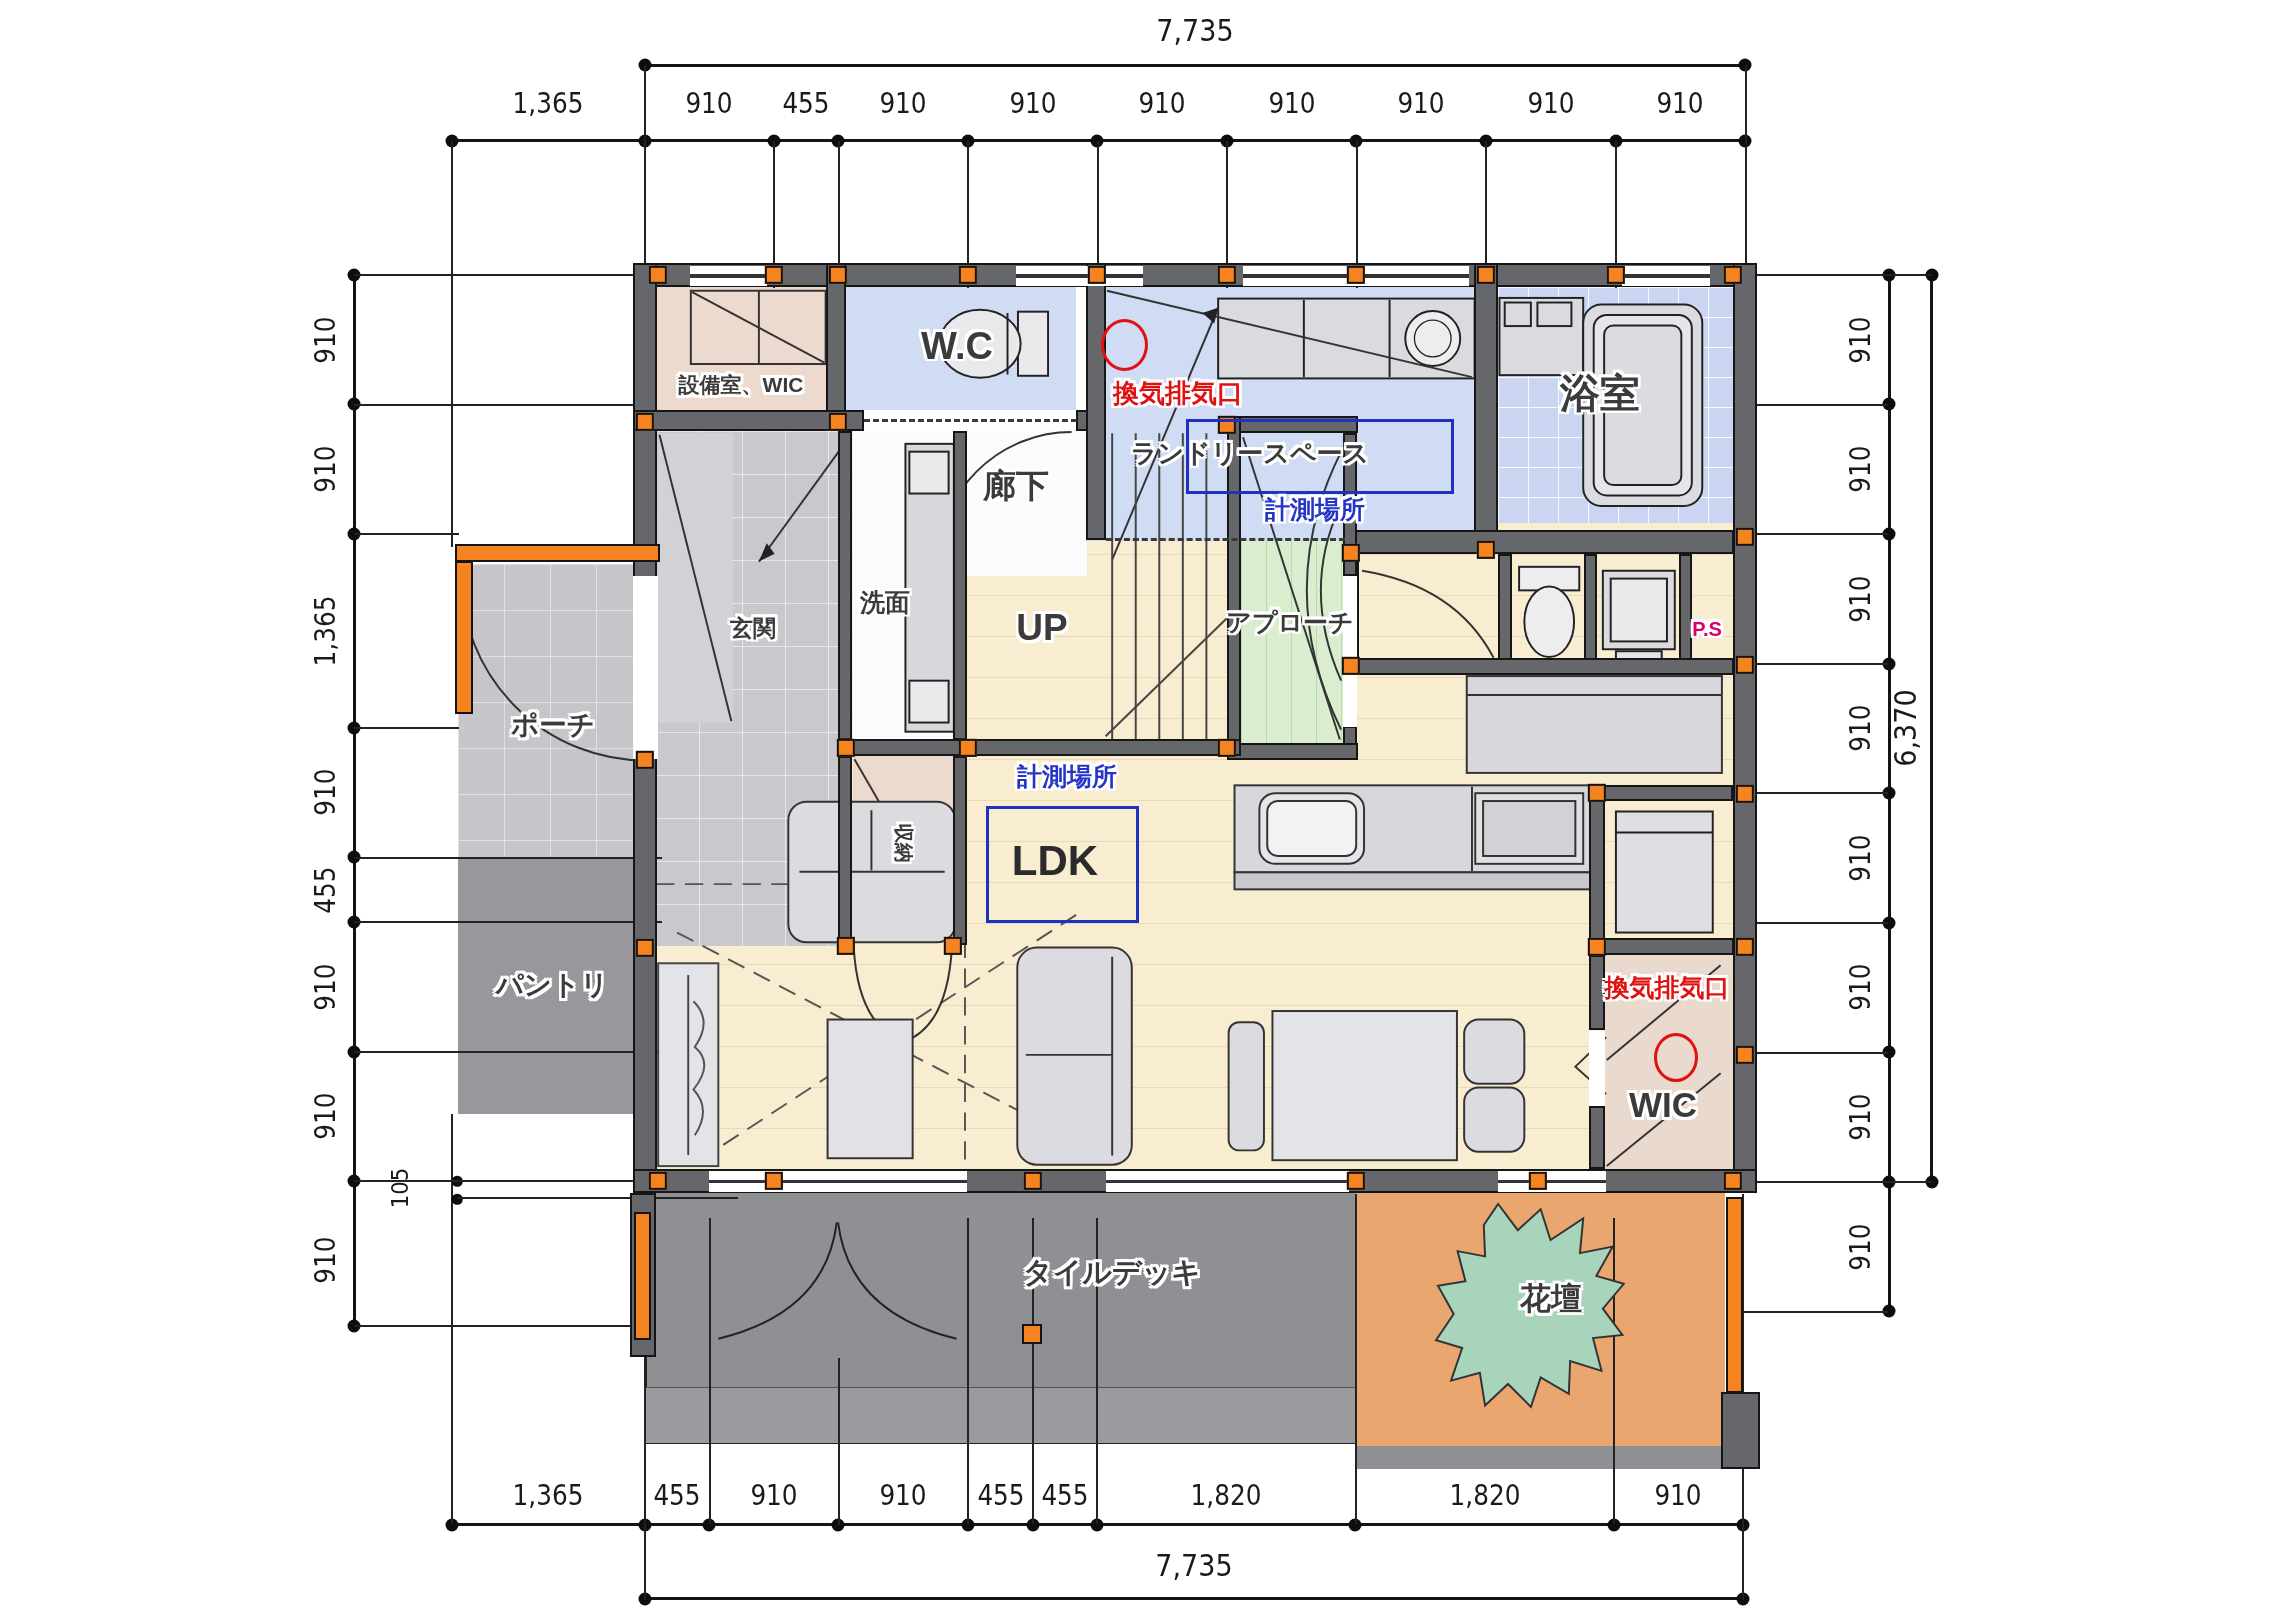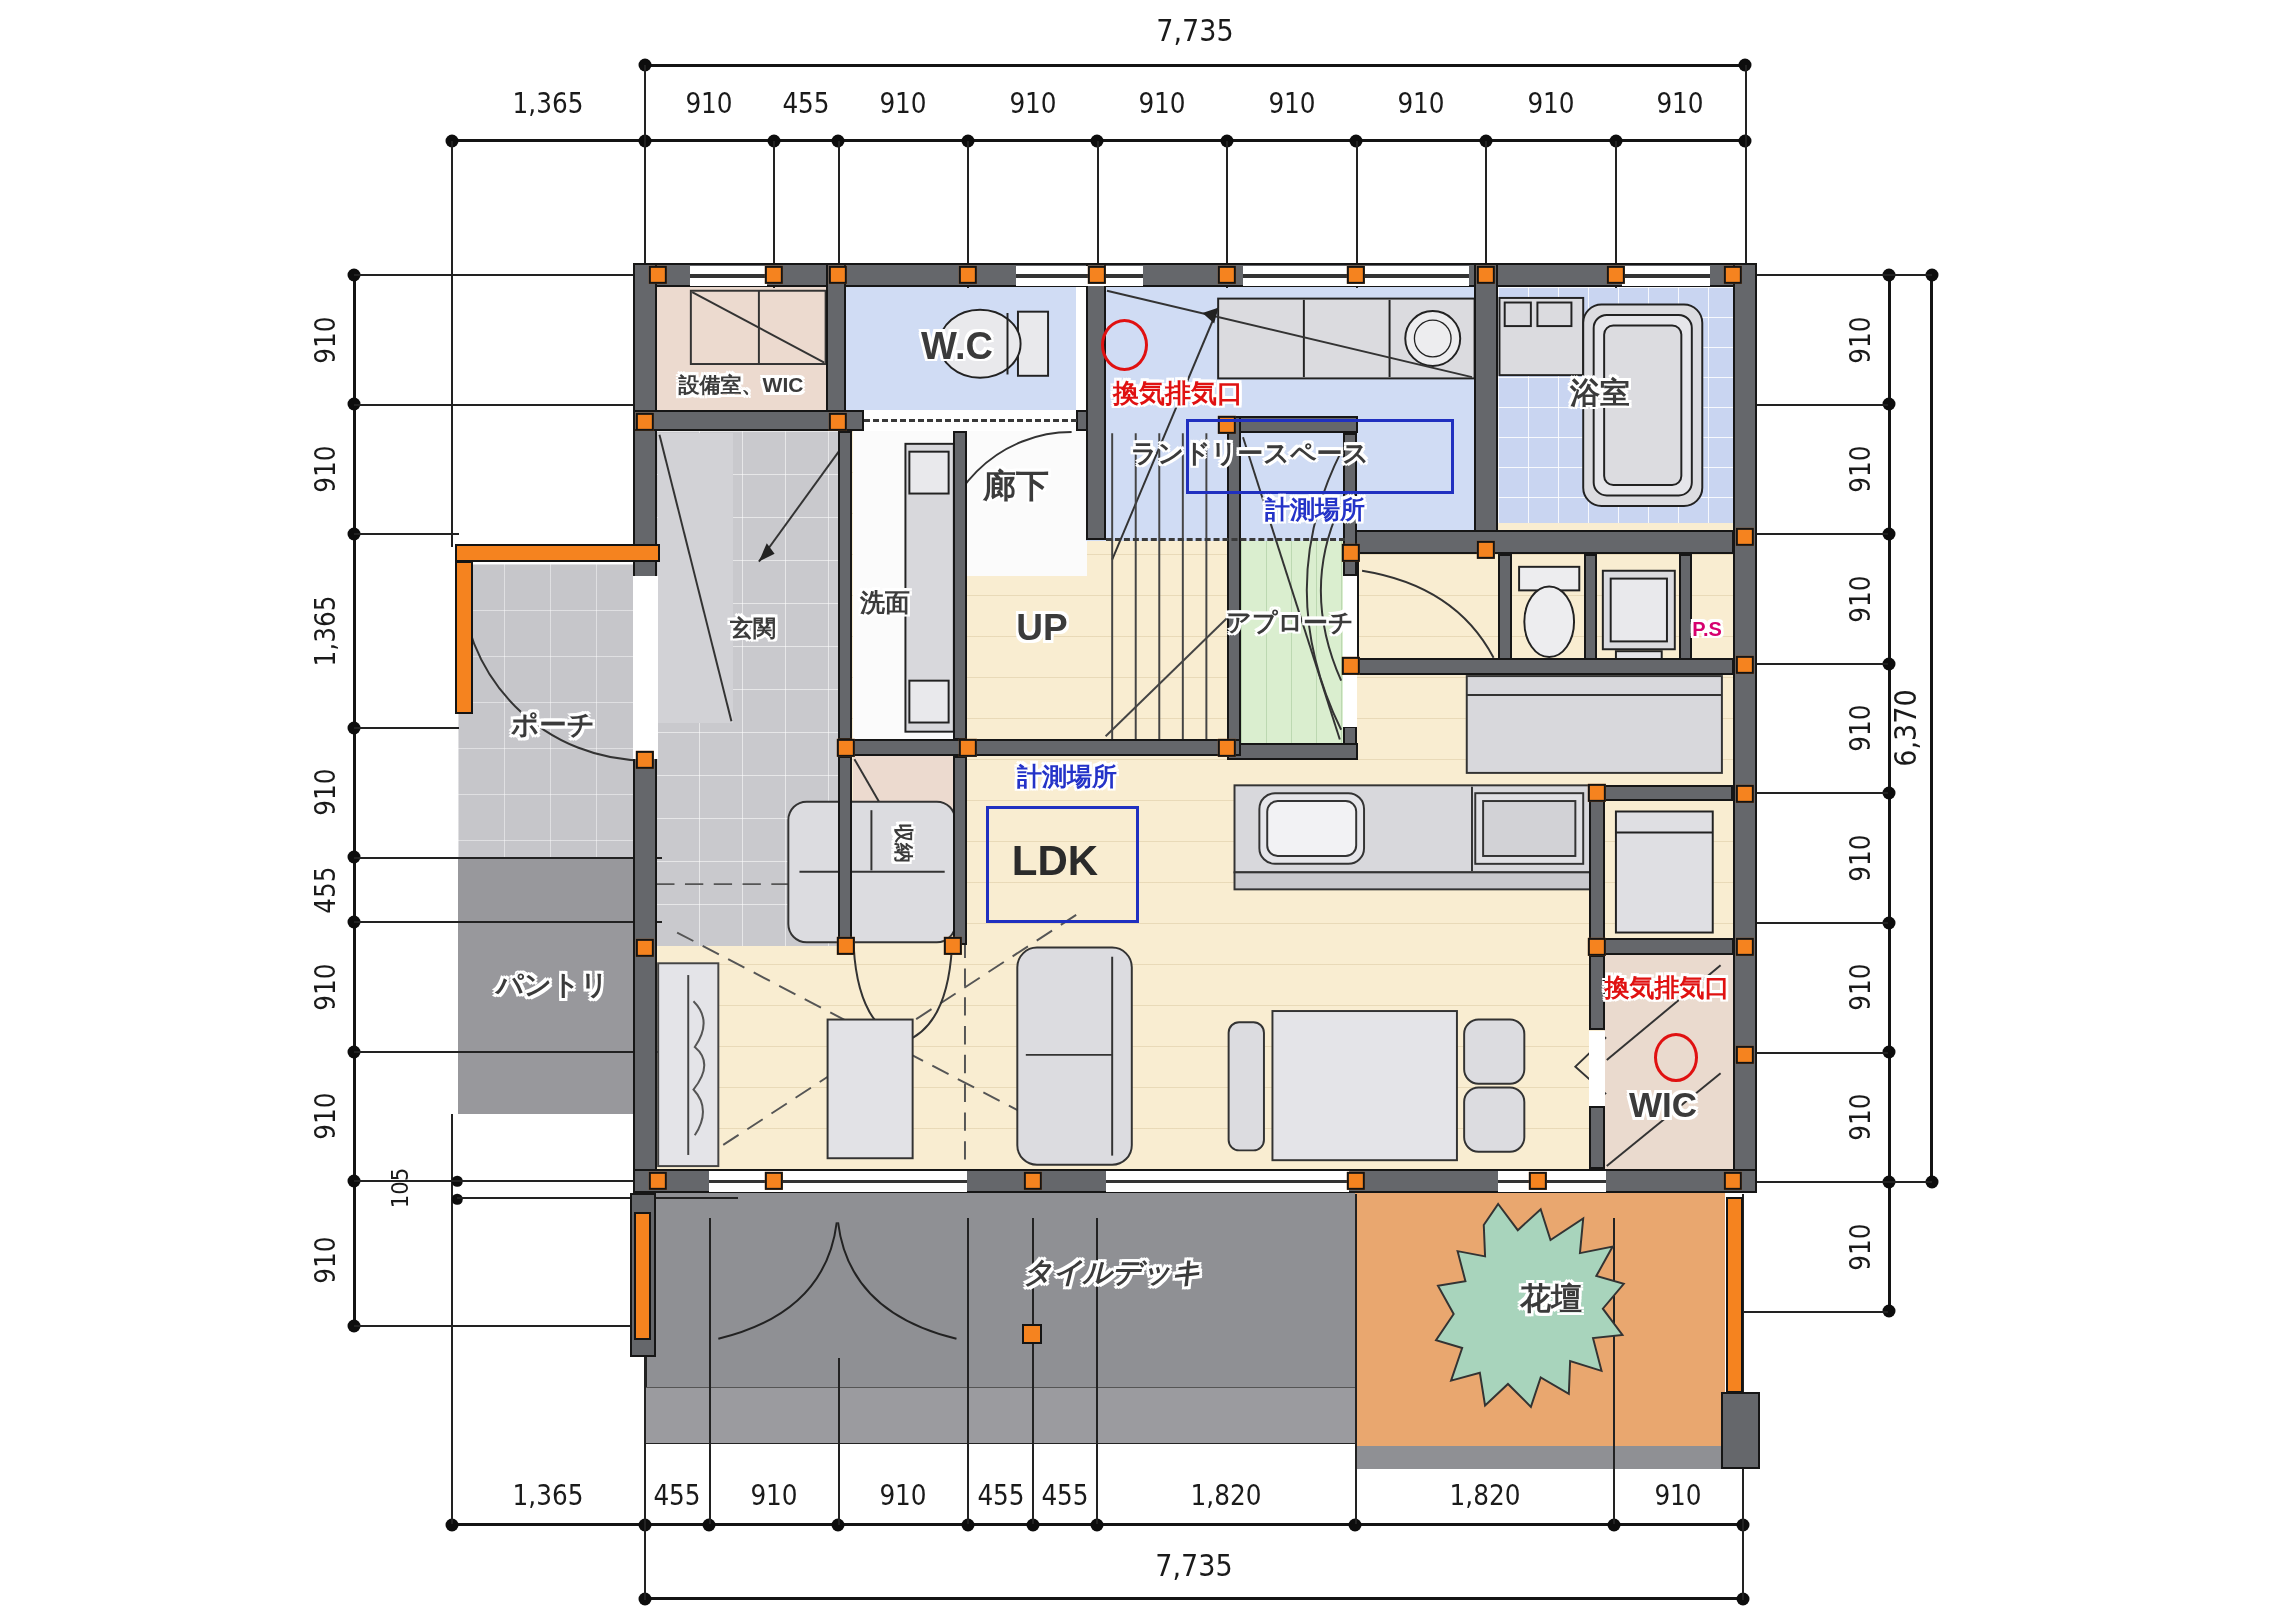--- a/index.html
+++ b/index.html
@@ -442,31 +442,31 @@
 <div class="orange" style="left:968px;top:748px"></div>
 <div class="orange" style="left:1227px;top:748px"></div>
 <div class="orange" style="left:846px;top:946px"></div>
 <div class="orange" style="left:953px;top:946px"></div>
 <div class="orange" style="left:1597px;top:793px"></div>
 <div class="orange" style="left:1597px;top:947px"></div>
 
 <div class="rlabel halo" style="left:741px;top:385px;font-size:21px">設備室、WIC</div>
 <div class="rlabel halo" style="left:957px;top:346px;font-size:38px;font-weight:600">W.C</div>
 <div class="rlabel halo" style="left:1016px;top:486px;font-size:33px">廊下</div>
-<div class="rlabel halo" style="left:1600px;top:393px;font-size:30px">浴室</div>
+<div class="rlabel halo" style="left:1600px;top:393px;font-size:40px">浴室</div>
 <div class="rlabel halo" style="left:753px;top:628px;font-size:23px">玄関</div>
 <div class="rlabel halo" style="left:885px;top:602px;font-size:25px">洗面</div>
 <div class="rlabel halo" style="left:1042px;top:628px;font-size:37px;font-weight:600">UP</div>
 <div class="rlabel halo" style="left:1290px;top:622px;font-size:25px">アプローチ</div>
 <div class="rlabel halo" style="left:553px;top:725px;font-size:27.5px">ポーチ</div>
 <div class="rlabel halo rot90" style="left:903px;top:843px;font-size:19.6px">収納</div>
 <div class="rlabel halo" style="left:552px;top:985px;font-size:27.5px">パントリ</div>
 <div class="rlabel halo" style="left:1663px;top:1105px;font-size:35px;font-weight:600">WIC</div>
 <div class="rlabel halo" style="left:1551px;top:1299px;font-size:31px">花壇</div>
-<div class="rlabel halo" style="left:1112px;top:1273px;font-size:29px;font-style:italic">タイルデッキ</div>
+<div class="rlabel halo" style="left:1112px;top:1273px;font-size:29px;">タイルデッキ</div>
 <div class="ann-ps halo" style="left:1707px;top:629px;font-size:20px">P.S</div>
 
 <div class="redcircle" style="left:1101px;top:319px;width:41px;height:46px"></div>
 <div class="ann-red halo" style="left:1178px;top:393px;font-size:26px">換気排気口</div>
 <div class="bluebox" style="left:1186px;top:419px;width:262px;height:69px"></div>
 <div class="rlabel halo" style="left:1250px;top:453px;font-size:26px">ランドリースペース</div>
 <div class="ann-blue halo" style="left:1315px;top:509px;font-size:25px">計測場所</div>
 
 <div class="ann-blue halo" style="left:1067px;top:776px;font-size:25px">計測場所</div>
 <div class="bluebox" style="left:986px;top:806px;width:147px;height:111px"></div>

